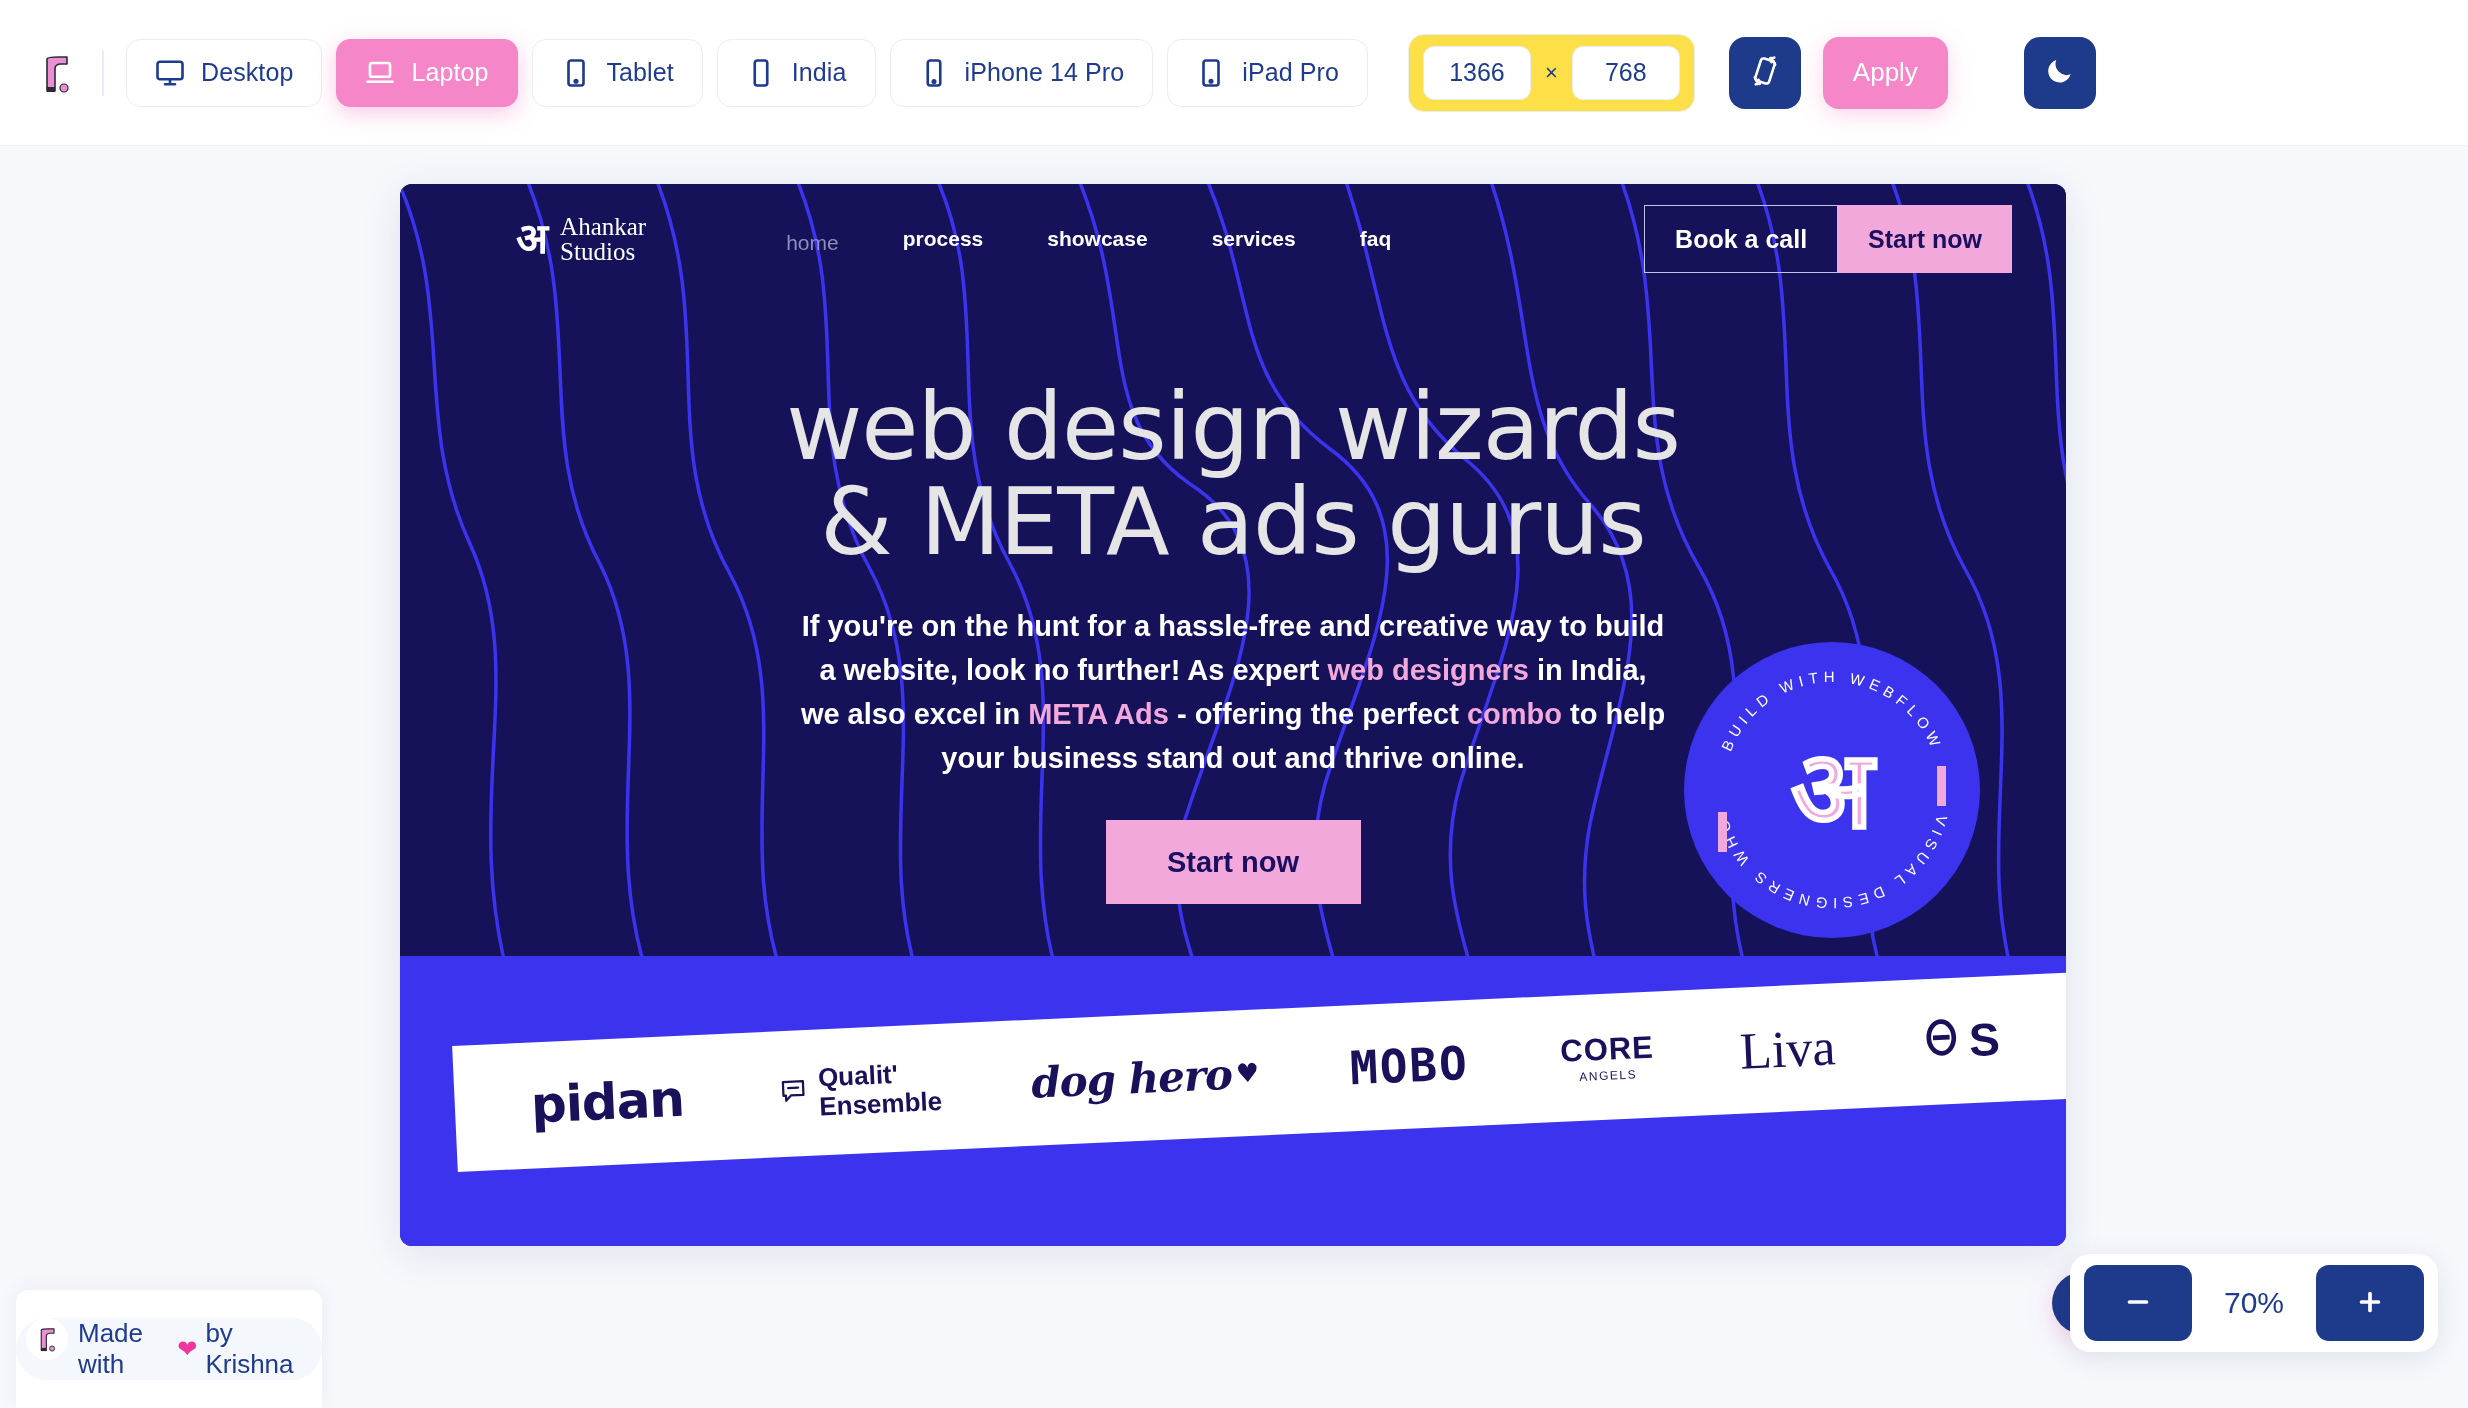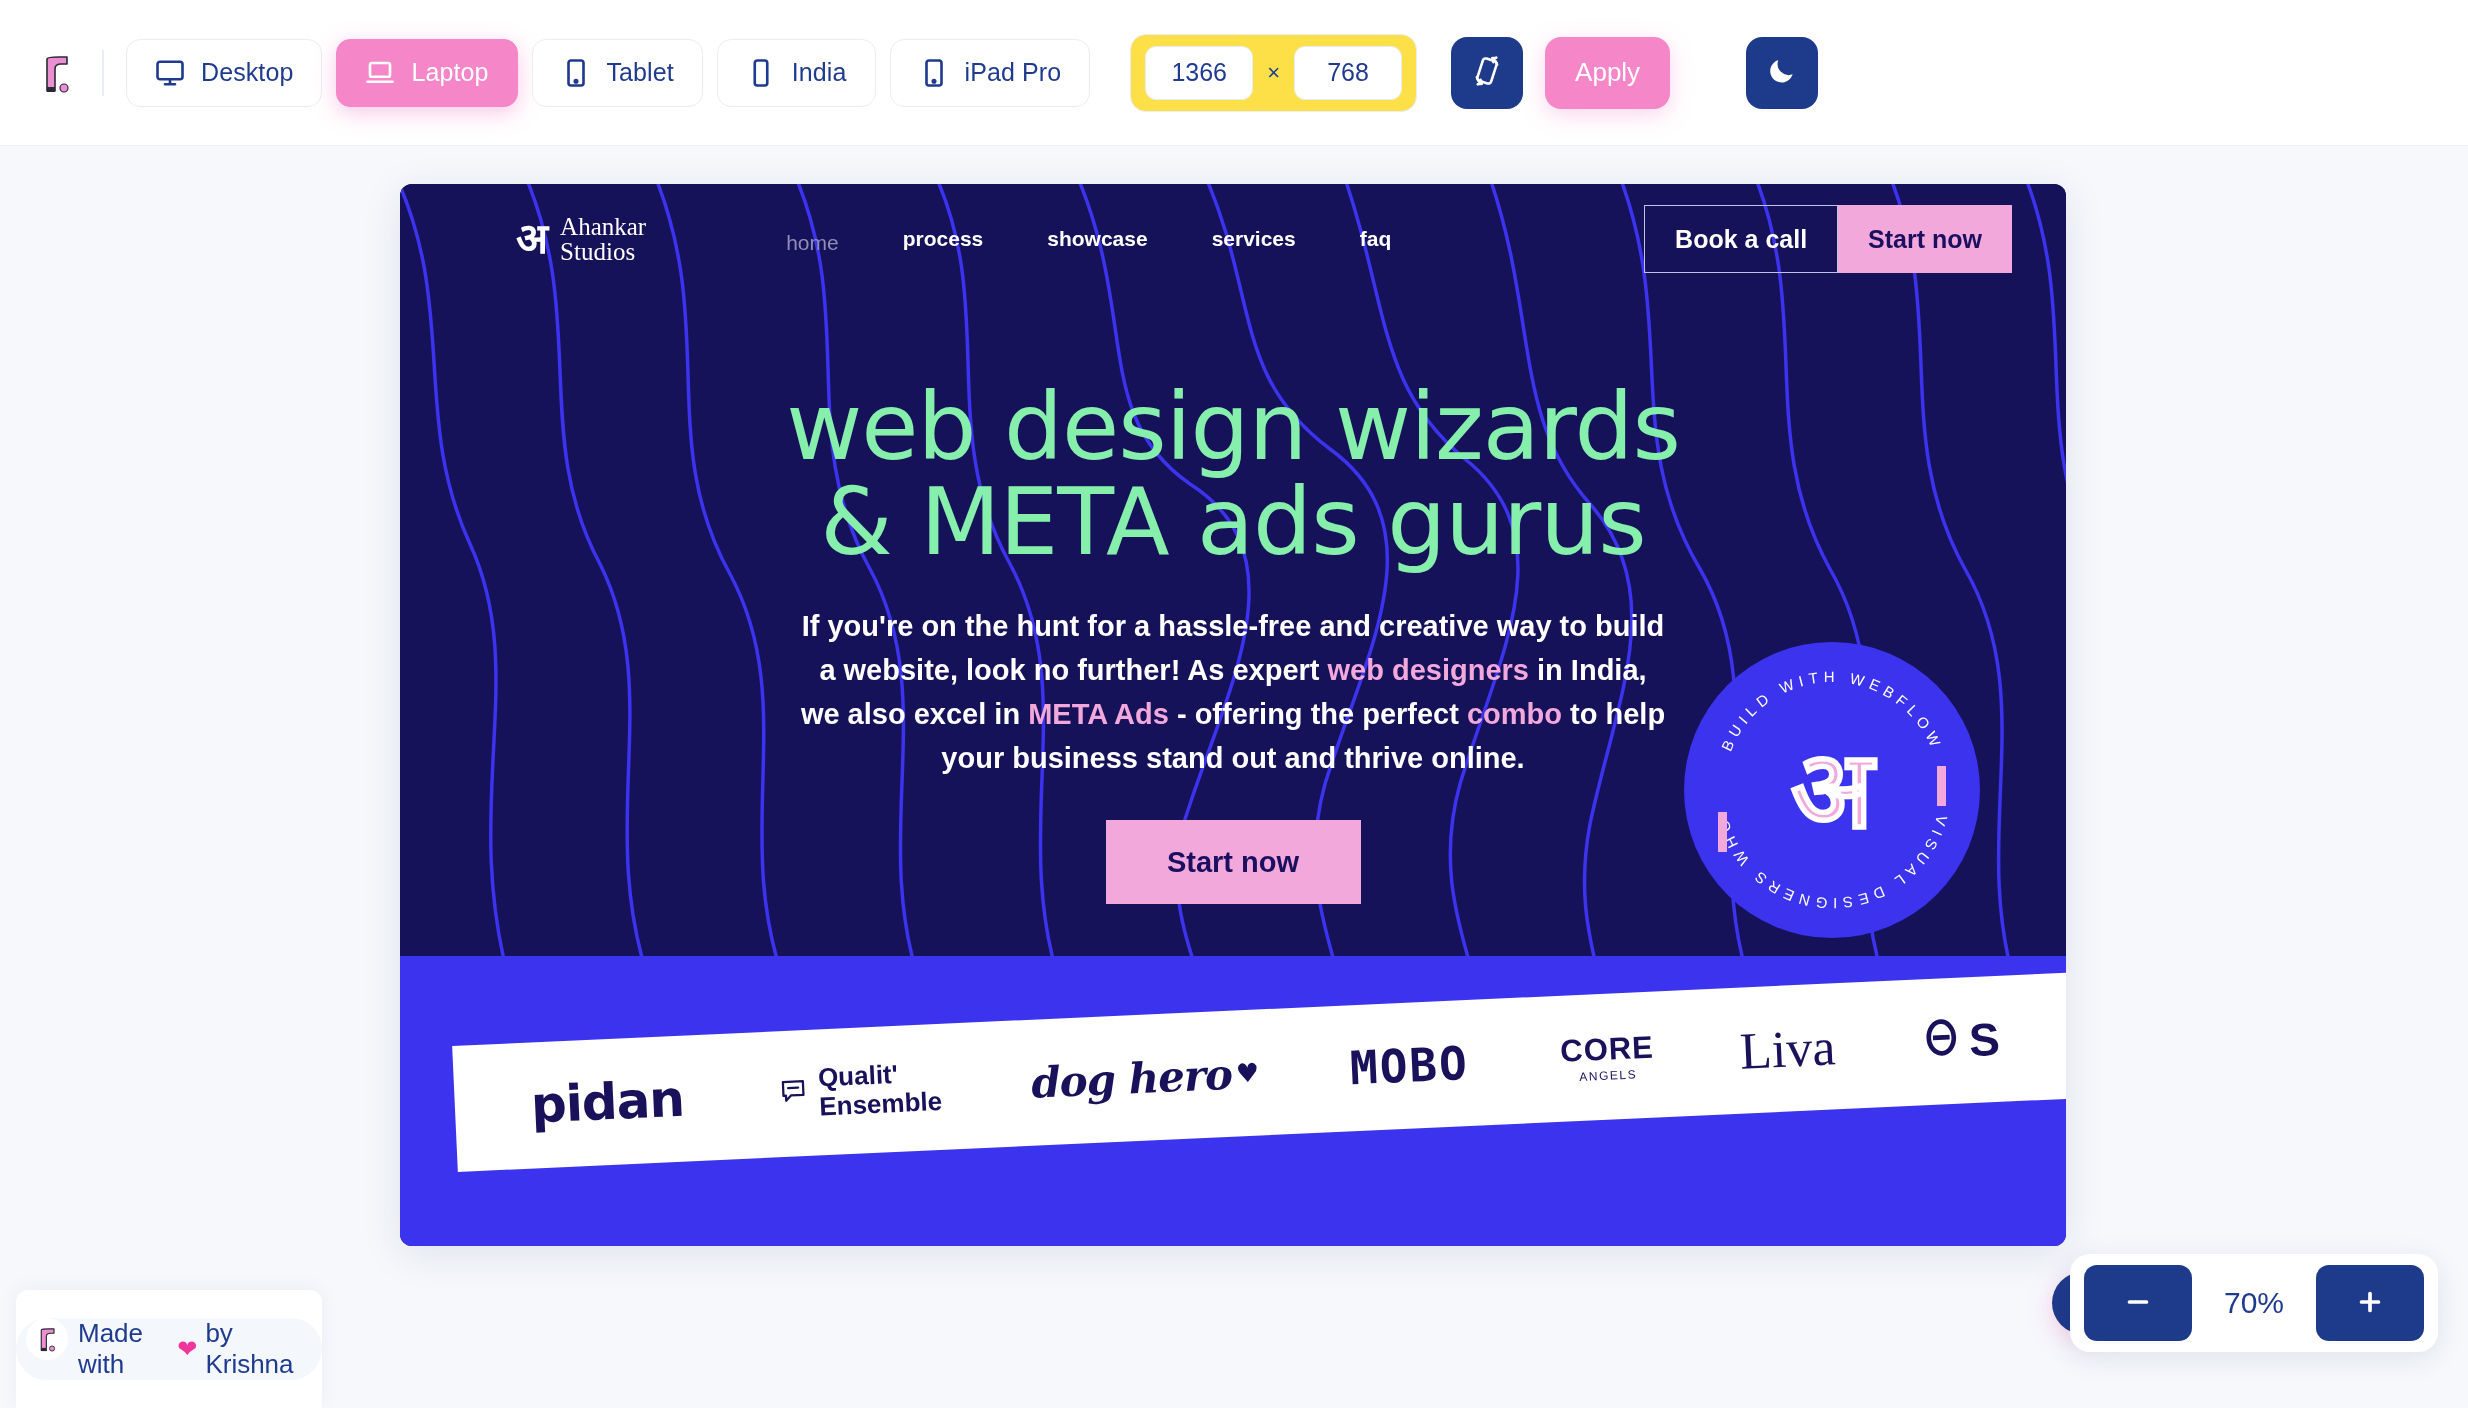--- a/index.html
+++ b/index.html
@@ -114,21 +114,21 @@
     background:#151259; overflow:hidden;
   }
   #hero-waves{ position:absolute; inset:0; width:100%; height:100%; }
 
   #hero-content{
     position:absolute; left:0; top:0; width:100%; height:100%;
     display:flex; flex-direction:column; align-items:center;
     padding-top:196px; z-index:4;
   }
   #hero-title{
-    color:#86efac; font-size:93px; line-height:1.02; text-align:center;
+    color:#e5e5e5; font-size:93px; line-height:1.02; text-align:center;
     font-weight:400; letter-spacing:-1px;
     font-family:"DejaVu Sans", sans-serif;
   }
   #hero-title span{ display:block; }
   #hero-sub{
     margin-top:34px; width:870px; text-align:center; color:#ffffff;
     font-size:29px; line-height:1.52; font-weight:600;
     font-family:"Liberation Sans", sans-serif;
   }
   #hero-sub b{ color:#F3A8DC; }
@@ -271,20 +271,29 @@
 
     <button class="device-btn">
       <span>
         <svg width="30" height="30" viewBox="0 0 24 24" fill="none" stroke="currentColor" stroke-width="2.1" stroke-linecap="round" stroke-linejoin="round">
           <rect x="7" y="2" width="10" height="20" rx="2"></rect>
         </svg>
       </span>
       <span>India</span>
     </button>
 
+    <button class="device-btn">
+      <span>
+        <svg width="30" height="30" viewBox="0 0 24 24" fill="none" stroke="currentColor" stroke-width="2.1" stroke-linecap="round" stroke-linejoin="round">
+          <rect x="7" y="2" width="10" height="20" rx="2"></rect>
+            <circle cx="12" cy="18.8" r="1" fill="currentColor"></circle>
+        </svg>
+      </span>
+      <span>iPhone 14 Pro</span>
+    </button>
 
     <button class="device-btn">
       <span>
         <svg width="30" height="30" viewBox="0 0 24 24" fill="none" stroke="currentColor" stroke-width="2.1" stroke-linecap="round" stroke-linejoin="round">
           <rect x="6" y="2" width="12" height="20" rx="2"></rect>
             <circle cx="12" cy="18.6" r="1" fill="currentColor"></circle>
         </svg>
       </span>
       <span>iPad Pro</span>
     </button>

